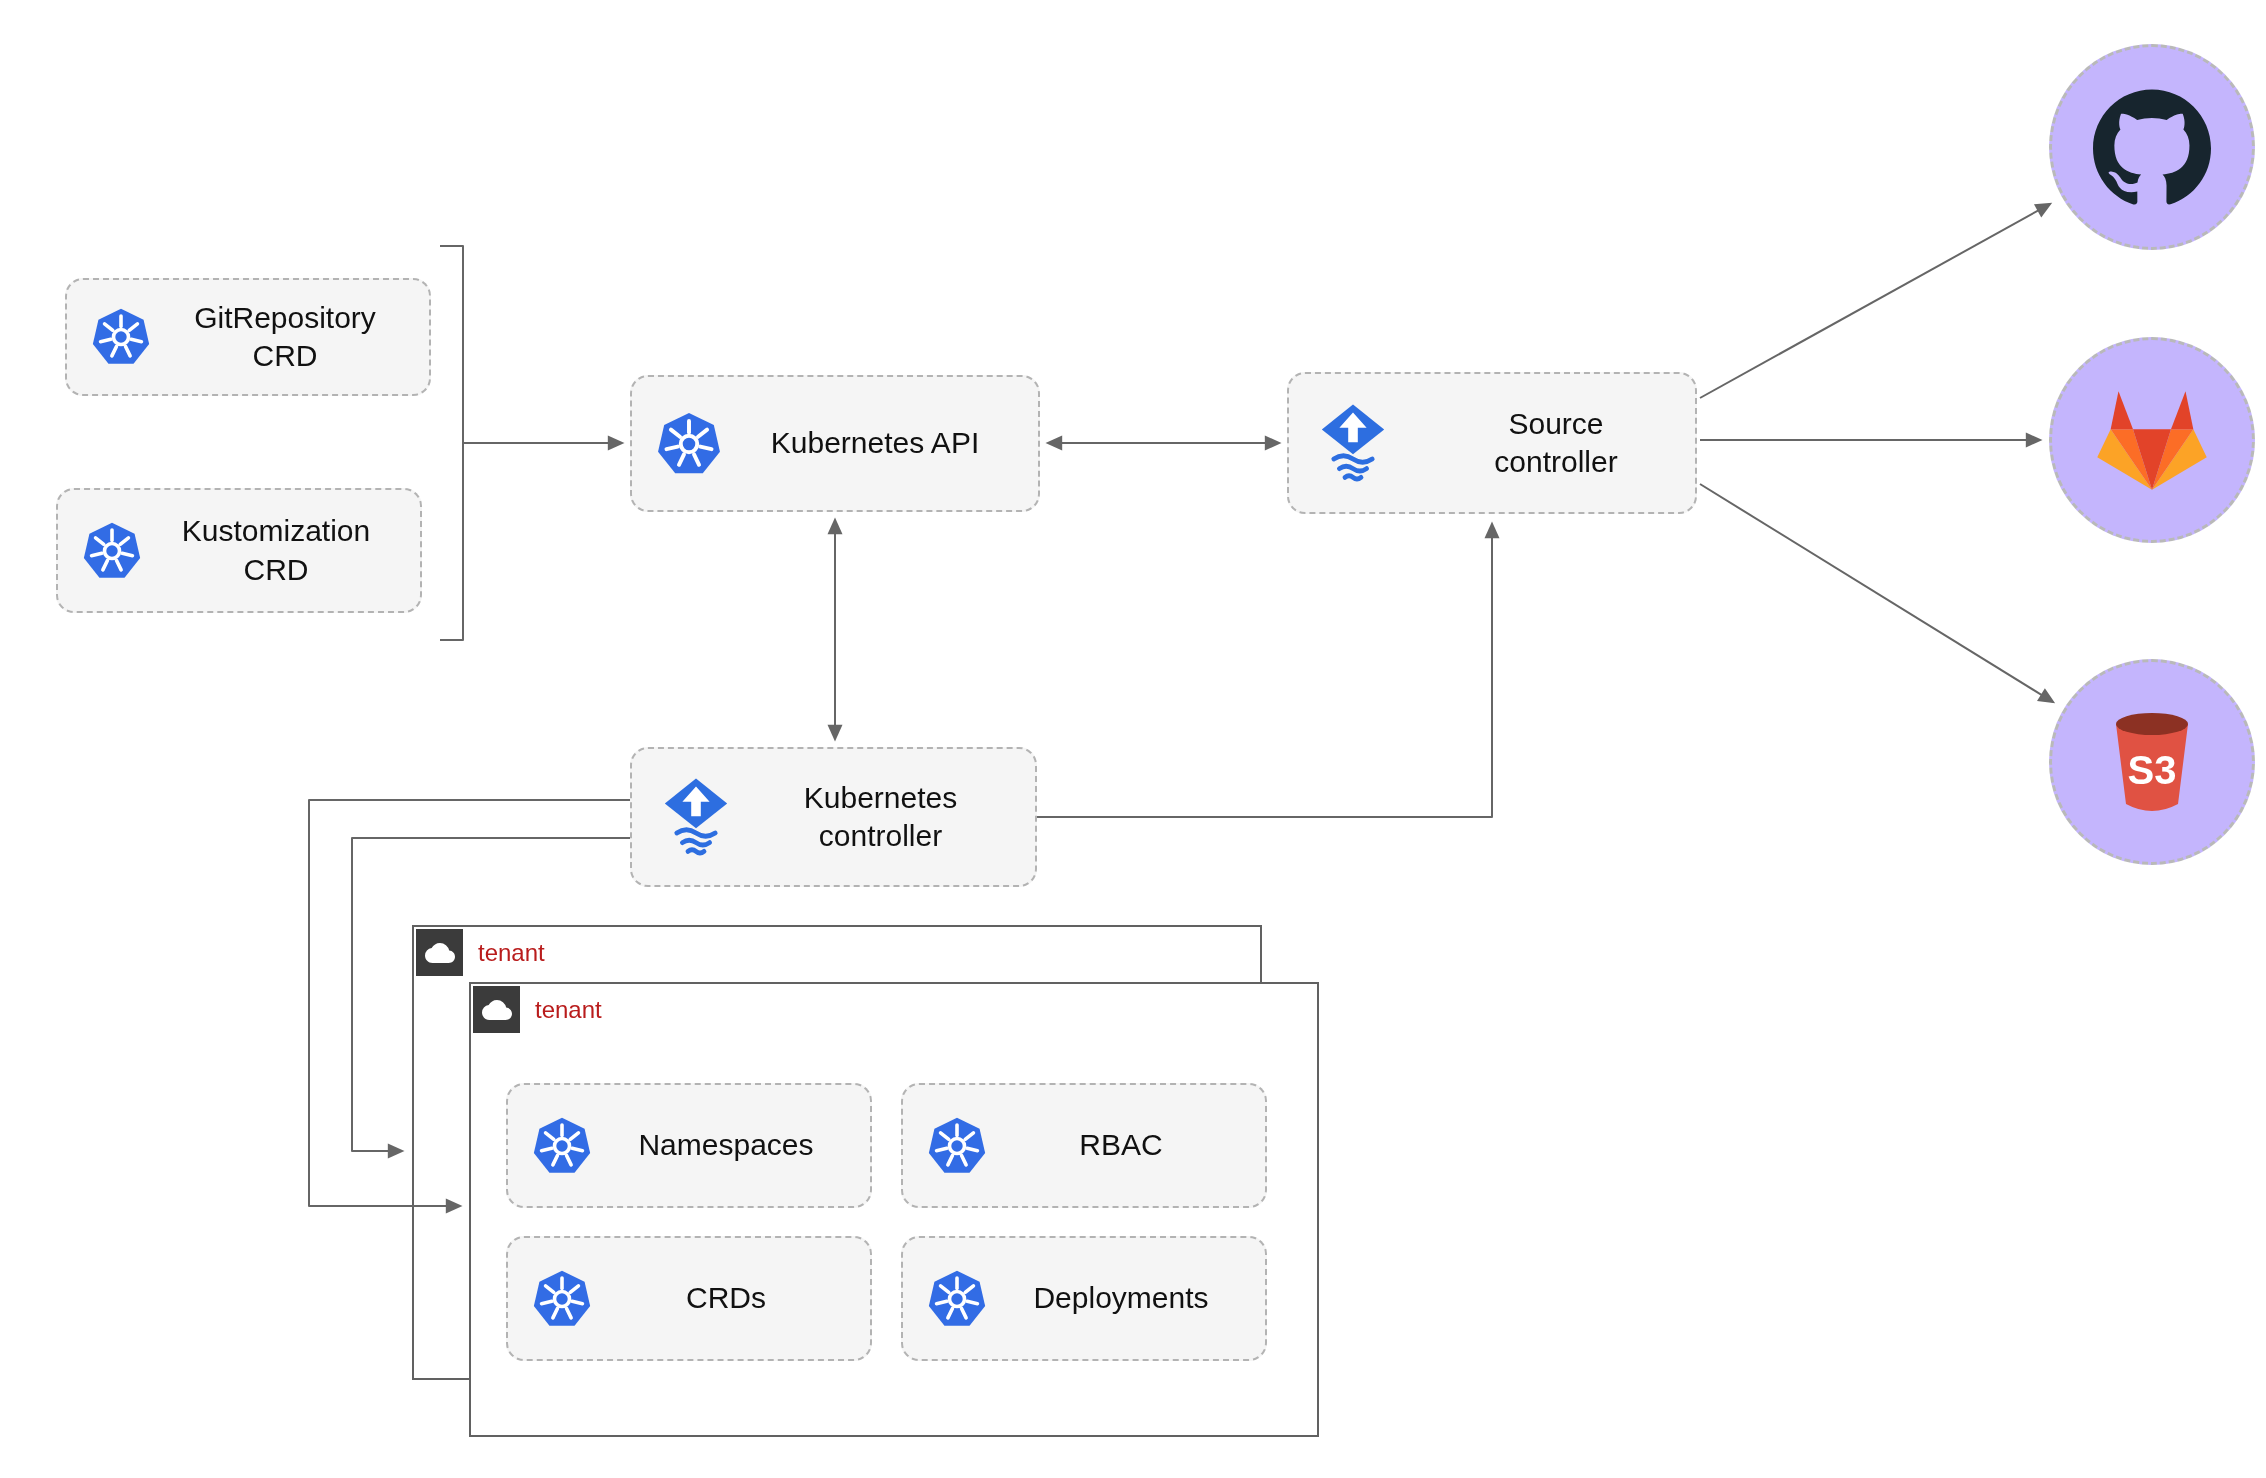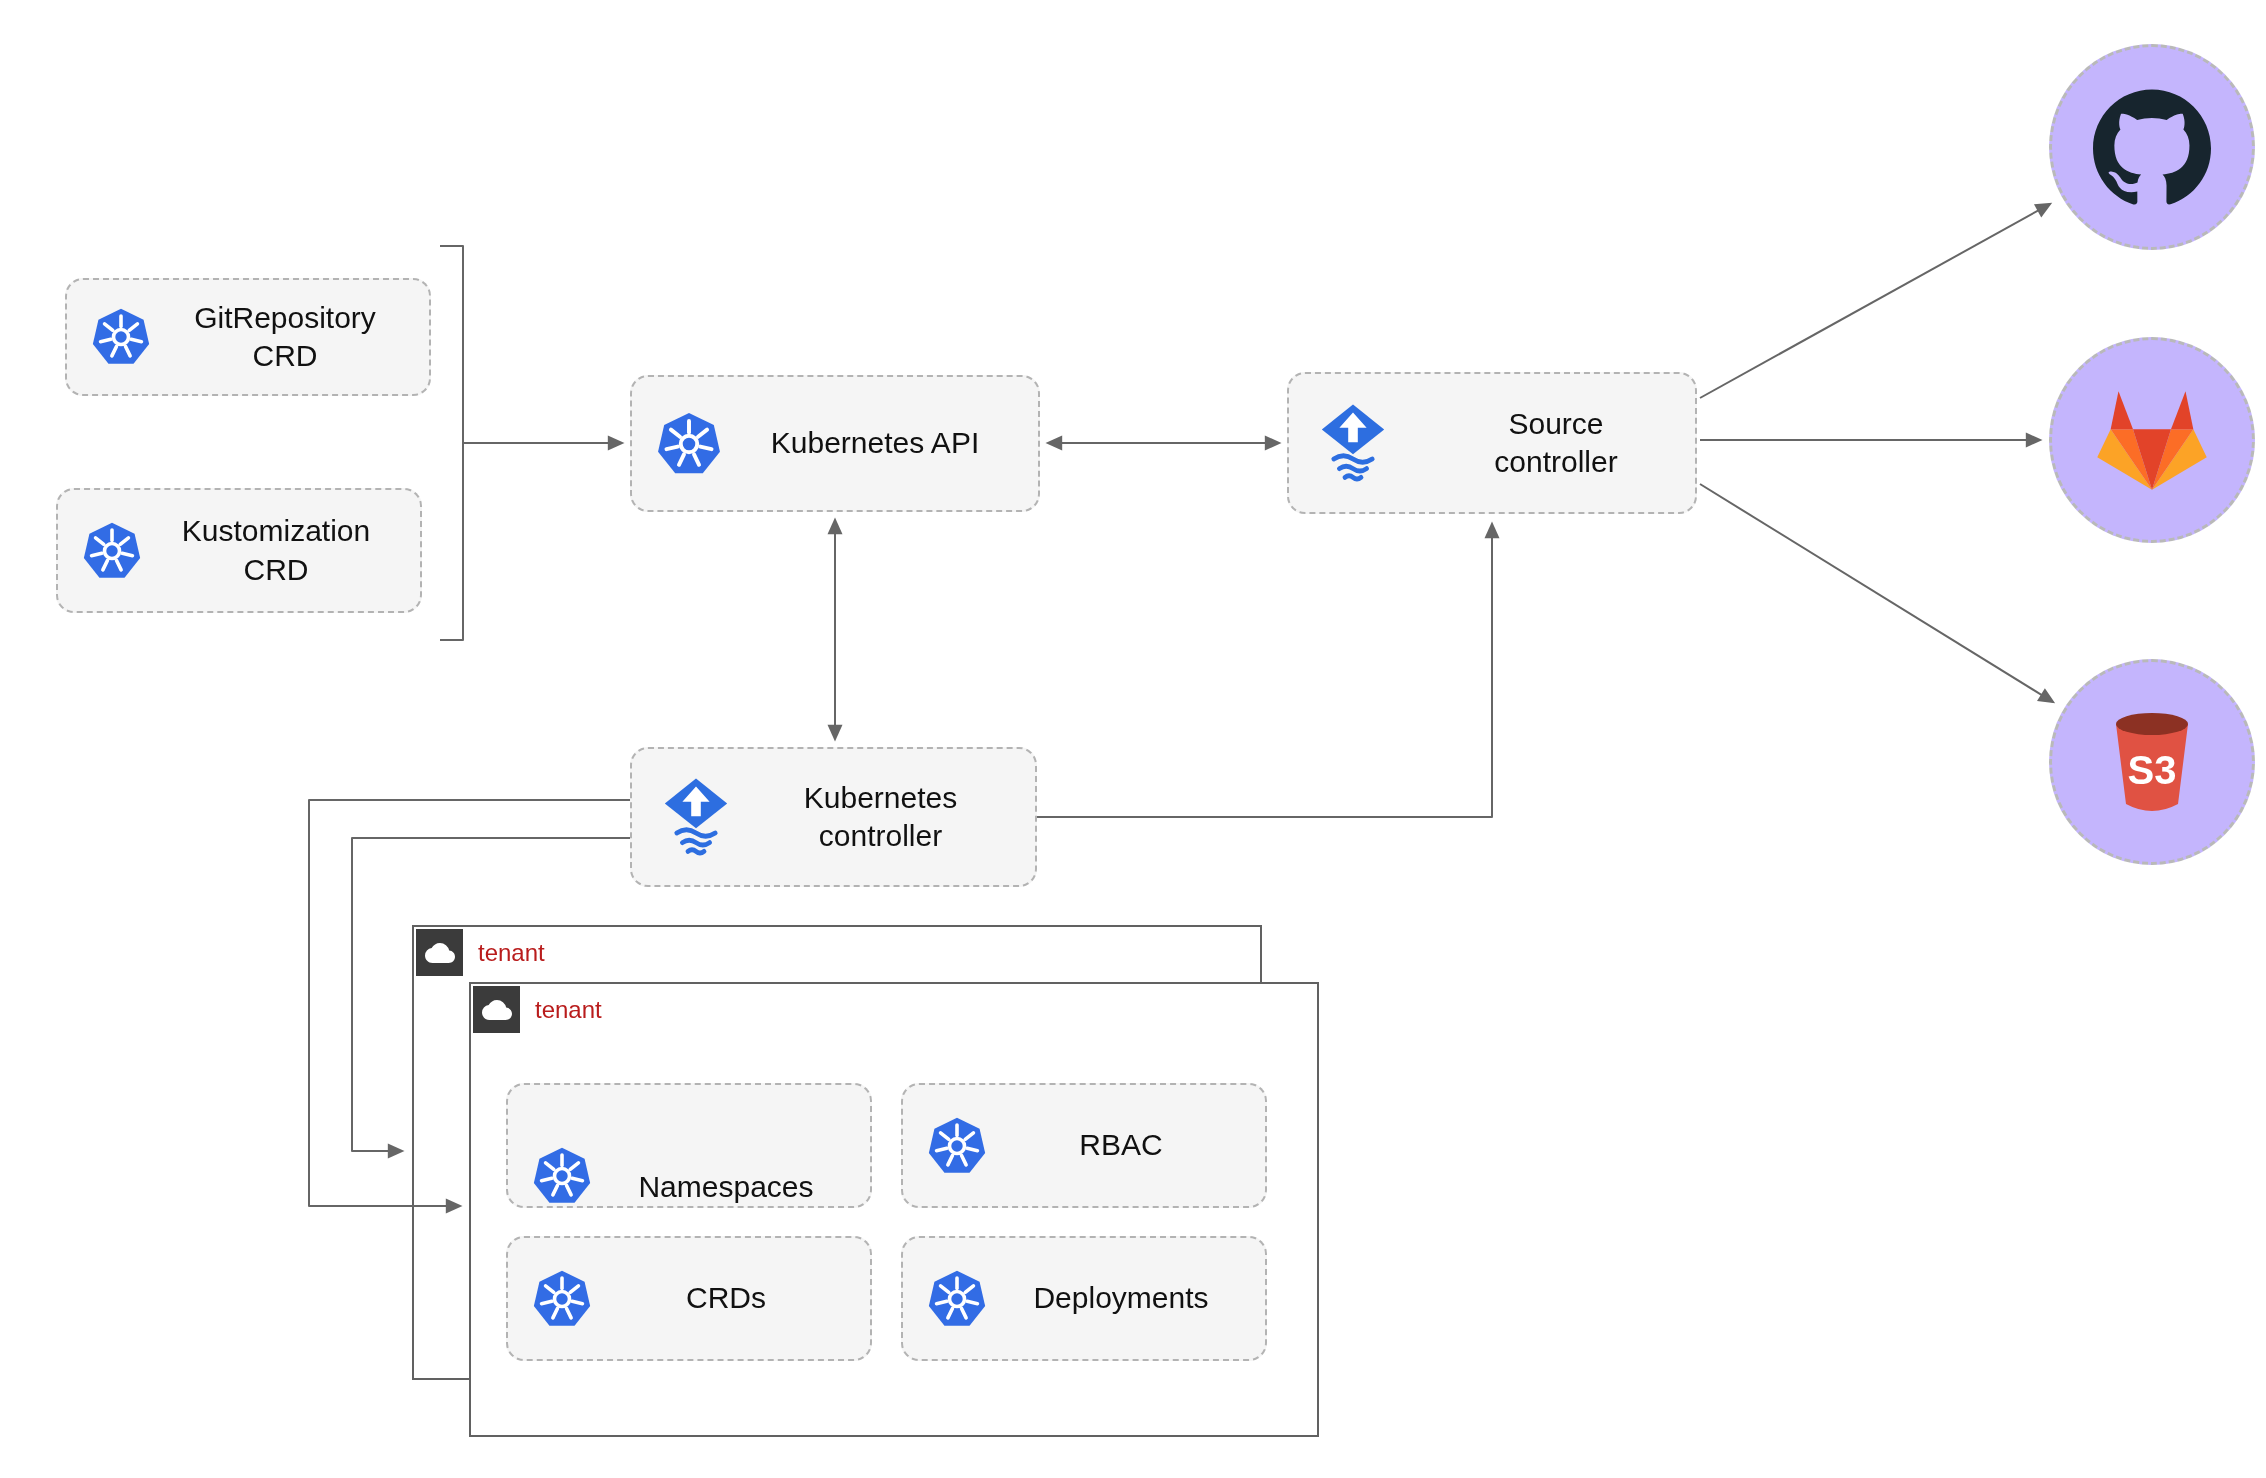--- a/index.html
+++ b/index.html
@@ -35,21 +35,21 @@
   .icon-k8s  { width: 66px; height: 66px; flex: 0 0 auto; }
   .icon-k8s.small { width: 60px; height: 60px; }
   .icon-flux { width: 80px; height: 84px; flex: 0 0 auto; }
 
   #node-gitrepository-crd  { left: 65px;   top: 278px; width: 366px; height: 118px; }
   #node-kustomization-crd  { left: 56px;   top: 488px; width: 366px; height: 125px; }
   #node-kubernetes-api     { left: 630px;  top: 375px; width: 410px; height: 137px; }
   #node-source-controller  { left: 1287px; top: 372px; width: 410px; height: 142px; gap: 48px; }
   #node-kustomize-controller { left: 630px; top: 747px; width: 407px; height: 140px; }
 
-  #node-namespaces  { left: 506px; top: 1083px; width: 366px; height: 125px; align-items: flex-end; }
+  #node-namespaces  { left: 506px; top: 1083px; width: 366px; height: 125px; }
   #node-rbac        { left: 901px; top: 1083px; width: 366px; height: 125px; }
   #node-crds        { left: 506px; top: 1236px; width: 366px; height: 125px; }
   #node-deployments { left: 901px; top: 1236px; width: 366px; height: 125px; }
 
   
   .tenant {
     position: absolute;
     background: #ffffff;
     border: 2px solid #616161;
     box-sizing: border-box;

